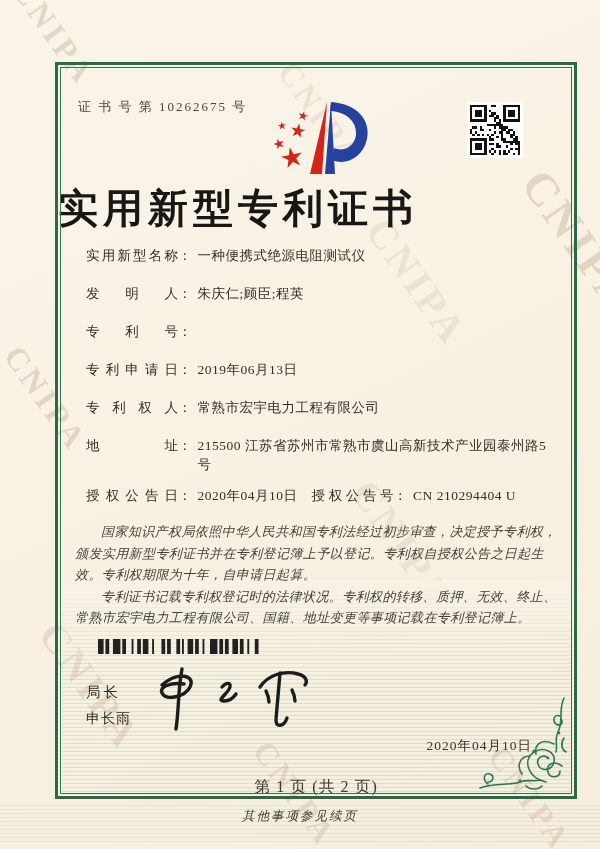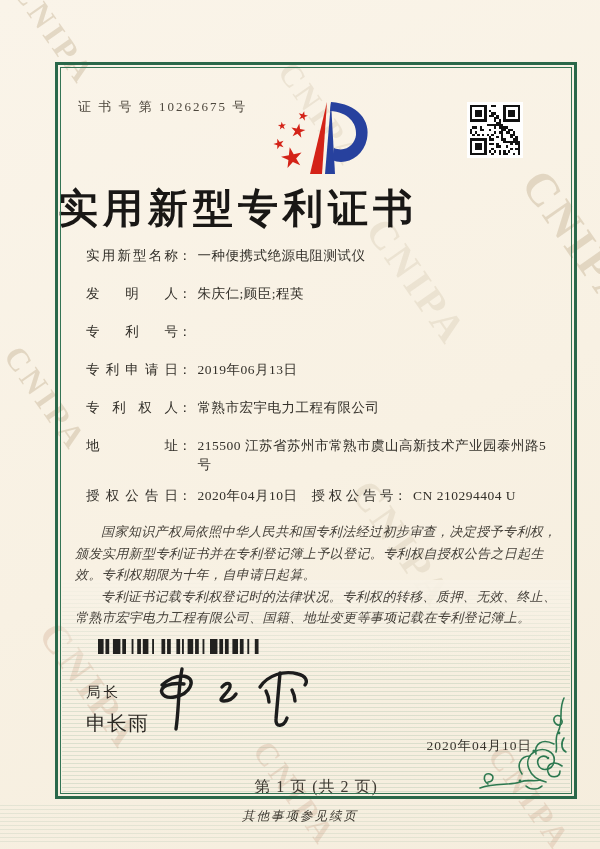--- a/index.html
+++ b/index.html
@@ -100,21 +100,21 @@
   .barcode{
     position:absolute;left:40px;top:574px;width:168px;height:15px;
   }
   .barcode svg{display:block;width:100%;height:100%;}
   .commissioner-title{
     position:absolute;left:28px;top:618px;
     font-size:14.5px;letter-spacing:3px;color:#2e2b26;
   }
   .commissioner-name{
     position:absolute;left:28px;top:645px;
-    font-size:20px;letter-spacing:1px;color:#2e2b26;
+    font-size:14px;letter-spacing:1px;color:#2e2b26;
   }
   .signature{
     position:absolute;left:90px;top:592px;width:170px;height:85px;
   }
   .grant-date-bottom{
     position:absolute;right:42px;top:672px;
     font-size:13.5px;color:#38342d;letter-spacing:1px;
   }
   .page-indicator{
     position:absolute;left:0;right:0;top:712px;text-align:center;

